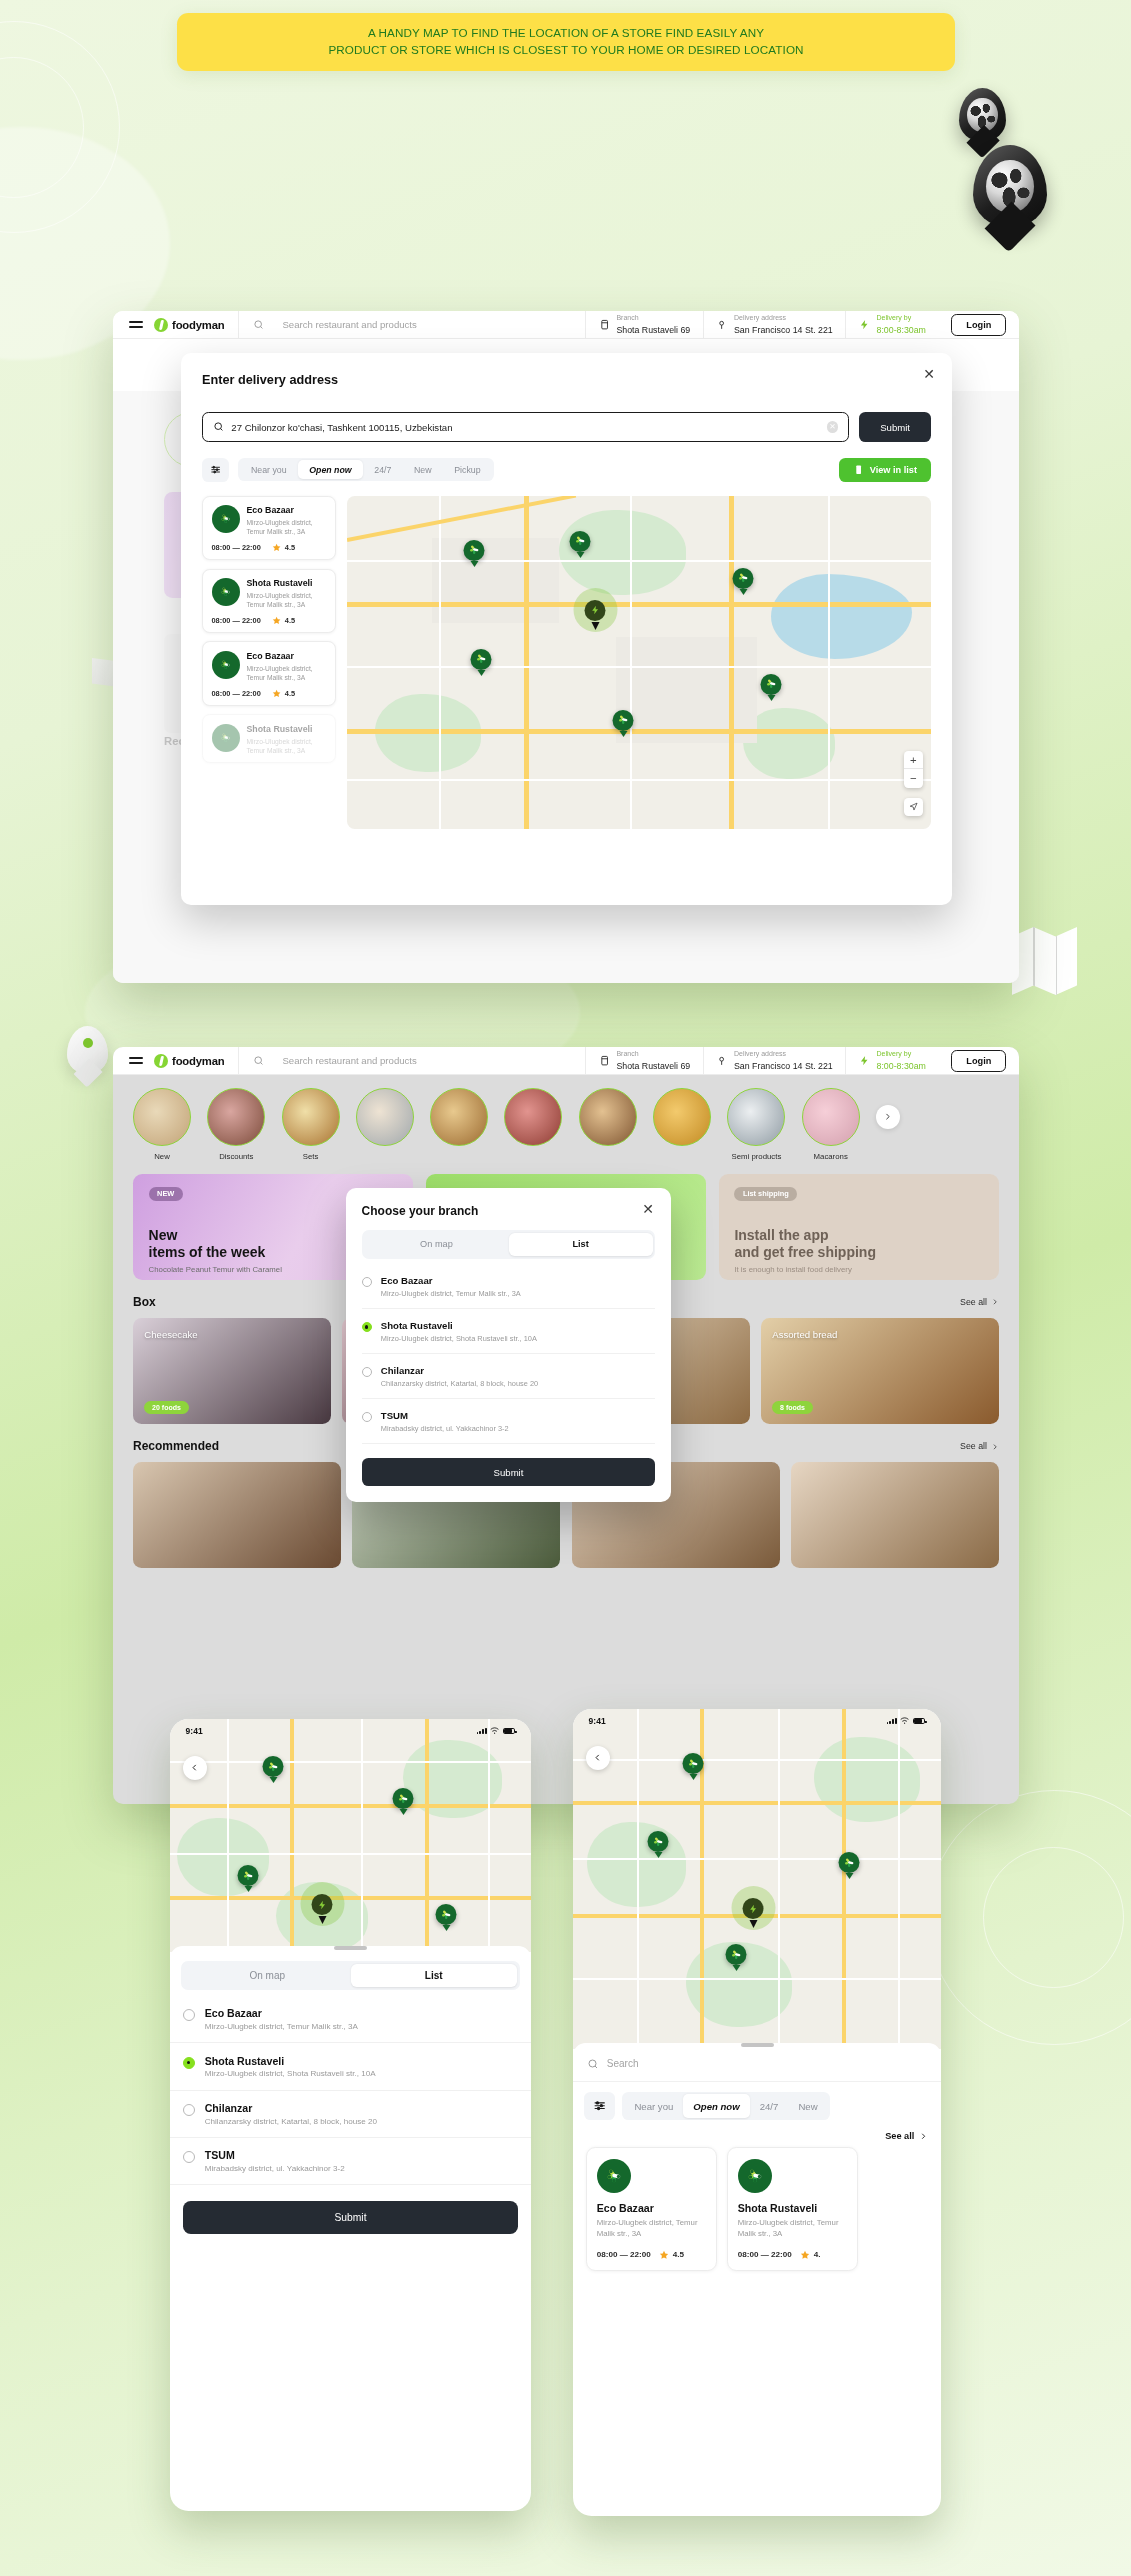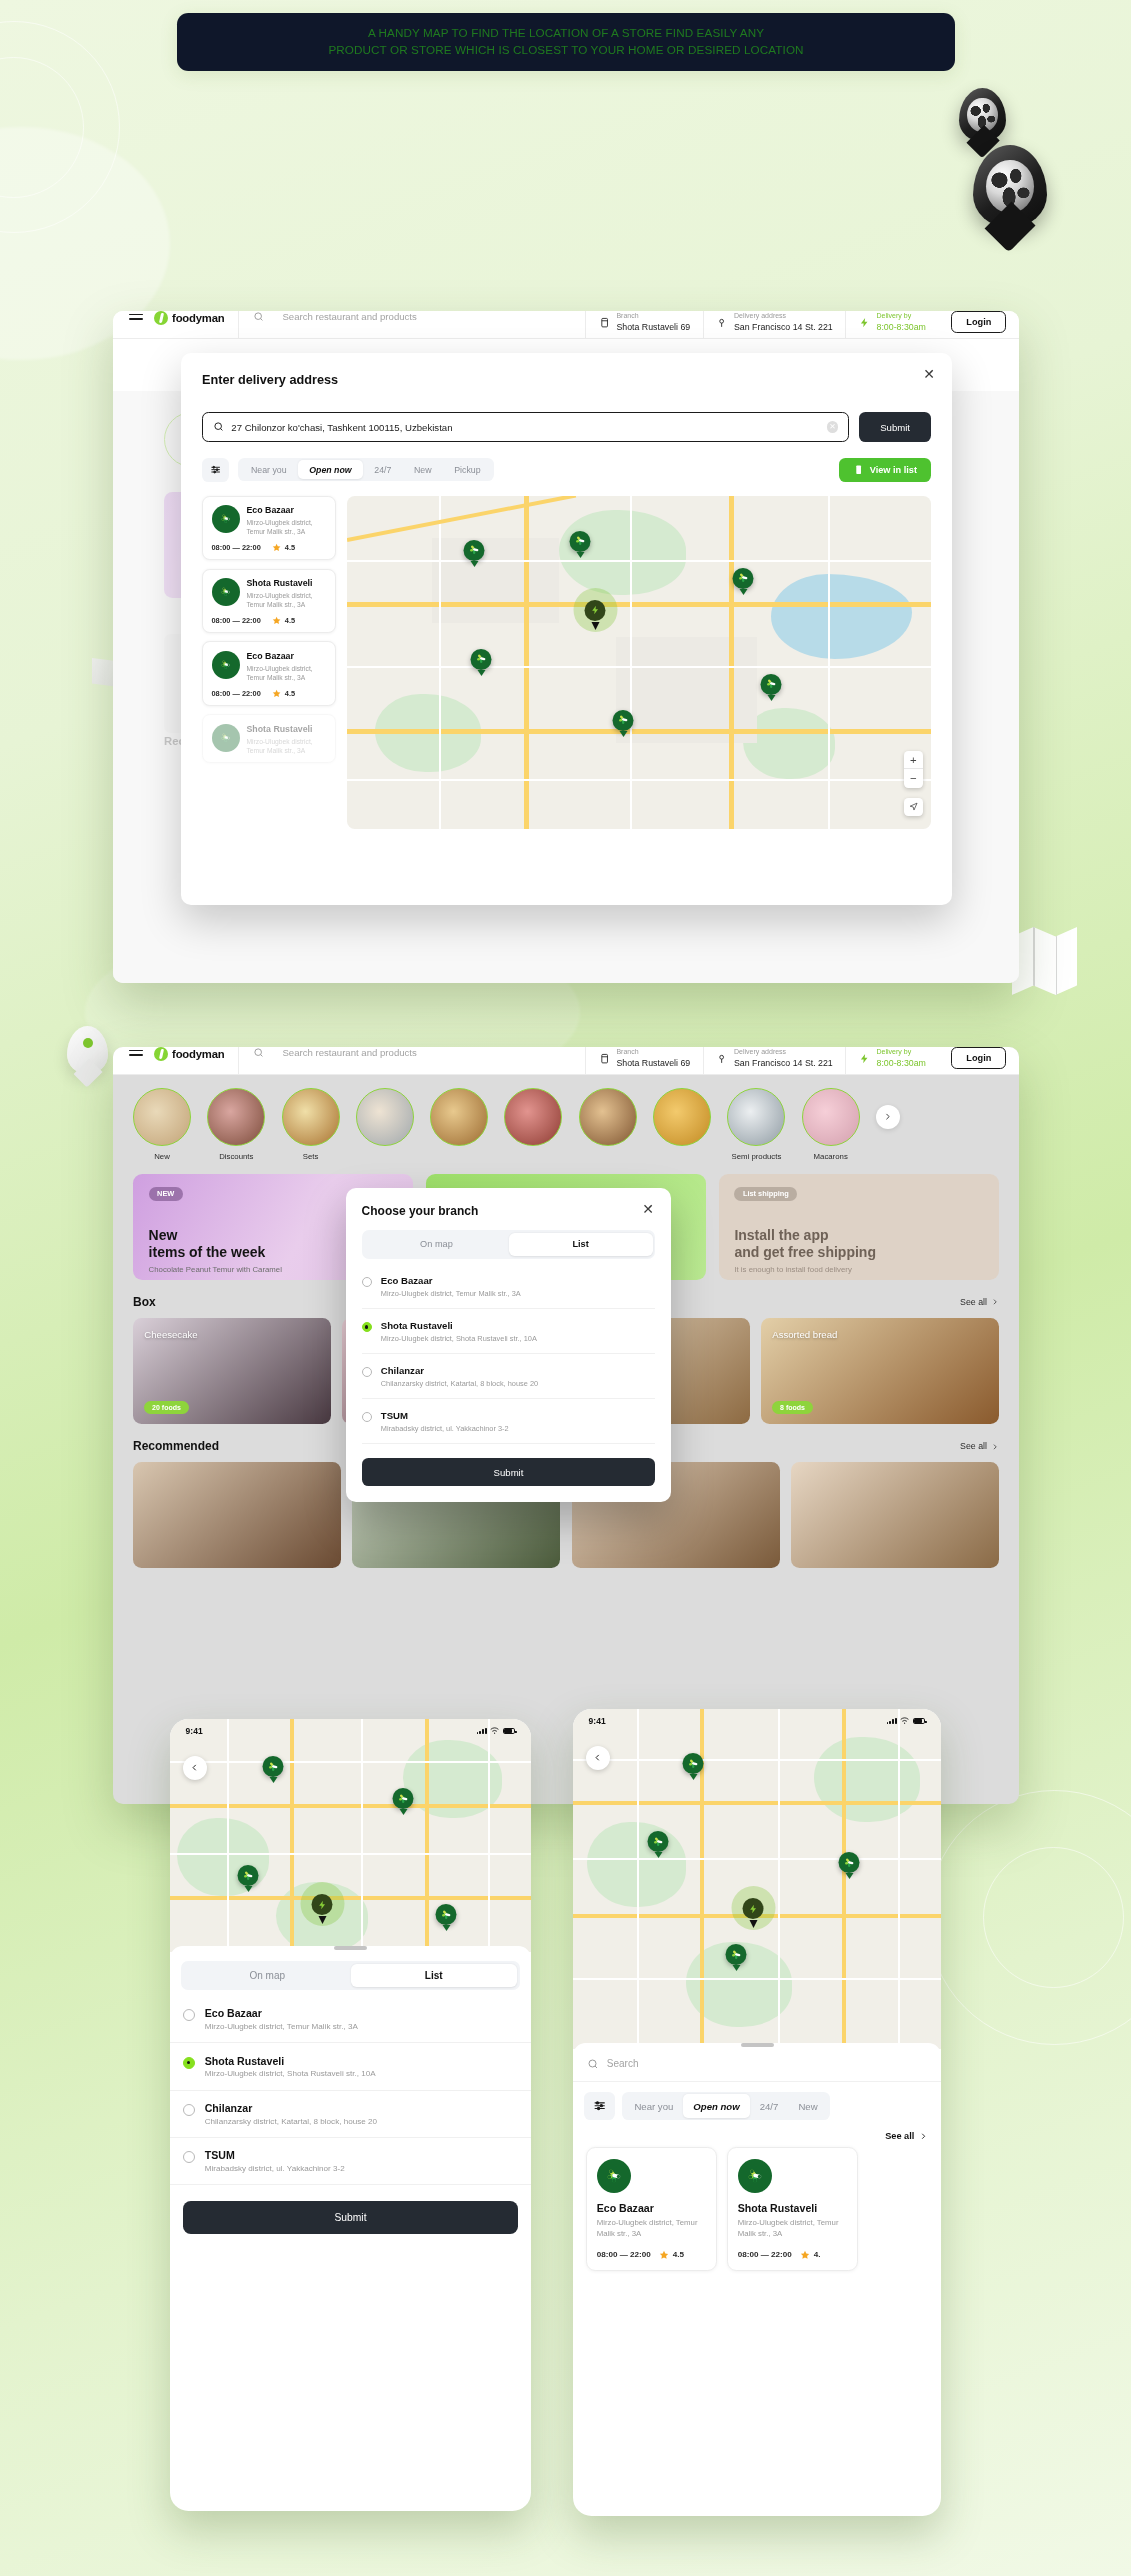--- a/index.html
+++ b/index.html
@@ -12,21 +12,21 @@
   .bg-deco { position:absolute; border-radius:50%; border:1.4px solid rgba(255,255,255,.55); }
   .bg-blob { position:absolute; background:rgba(255,255,255,.35); border-radius:50%; filter:blur(1.4px); }
 
   
   .page-head { position:absolute; top:0; left:0; width:1132px; text-align:center; }
   .page-title {
     font-size:21px; font-weight:800; letter-spacing:0.4px; color:#111;
     margin-top:44px; text-transform:uppercase;
   }
   .subtitle-box {
-    margin:12.7px auto 0; width:778px; background:#0f172a; border-radius:11.3px;
+    margin:12.7px auto 0; width:778px; background:#fde047; border-radius:11.3px;
     padding:12px 21px; box-shadow:0 4.2px 18.4px rgba(90,130,40,.13);
   }
   .subtitle-box p { color:#1f7a1f; font-size:11.7px; line-height:1.45; letter-spacing:0.1px; text-transform:uppercase; font-weight:400;}
 
   
   .pin-deco { position:absolute; }
   .pin-shape {
     width:100%; height:100%;
     background:linear-gradient(145deg,#5d5d5d,#1d1d1d 55%,#0d0d0d);
     border-radius:50% 50% 50% 50%/60% 60% 40% 40%;
@@ -54,21 +54,21 @@
   .folded-map:before{content:"";position:absolute;left:33%;top:0;width:1.1px;height:100%;background:#d8d8d8;}
   .folded-map:after{content:"";position:absolute;left:67%;top:0;width:1.1px;height:100%;background:#d8d8d8;}
 
   .small-pin { position:absolute; width:41px; height:48px; }
   .small-pin .pin-shape{background:linear-gradient(145deg,#fcfcfc,#ececec 60%,#dcdcdc);box-shadow:0 7px 15.6px rgba(0,0,0,.14);}
   .small-pin .pin-shape:after{background:#e8e8e8;}
   .small-pin .dotc{position:absolute;left:50%;top:36%;transform:translate(-50%,-50%);width:10px;height:10px;border-radius:50%;background:#7dc52e;}
 
   
   .mock { position:absolute; border-radius:10px; overflow:hidden; box-shadow:0 21px 50px rgba(60,90,30,.26); background:#fff; }
-  .browser-bar { height:28px; background:#fff; display:flex; align-items:flex-start; border-bottom:0.7px solid #ececec; }
+  .browser-bar { height:28px; background:#fff; display:flex; align-items:center; border-bottom:0.7px solid #ececec; }
   .hamburger { width:14px; margin:0 11.3px 0 15.6px; }
   .hamburger span{display:block;height:1.7px;background:#1b1b1b;border-radius:1.4px;margin:2.8px 0;}
   .brand { display:flex; align-items:center; gap:4.2px; padding-right:14px; }
   .brand-mark{width:14px;height:14px;border-radius:50%;background:#86d534;position:relative;}
   .brand-mark:after{content:"";position:absolute;left:5.7px;top:2.1px;width:2.8px;height:10px;background:#fff;border-radius:1.4px;transform:skewX(-12deg);}
   .brand-name{font-weight:800;font-size:11.3px;color:#111;letter-spacing:-0.2px;}
   .hdr-sep{width:0.7px;align-self:stretch;background:#ececec;}
   .hdr-search{flex:1;display:flex;align-items:center;gap:18px;padding:0 14px;color:#a3a3a3;font-size:9.6px;}
   .hdr-cell{display:flex;align-items:center;gap:6.4px;padding:0 12.7px;}
   .hdr-cell .lbl{font-size:7px;color:#9a9a9a;line-height:1.35;}

